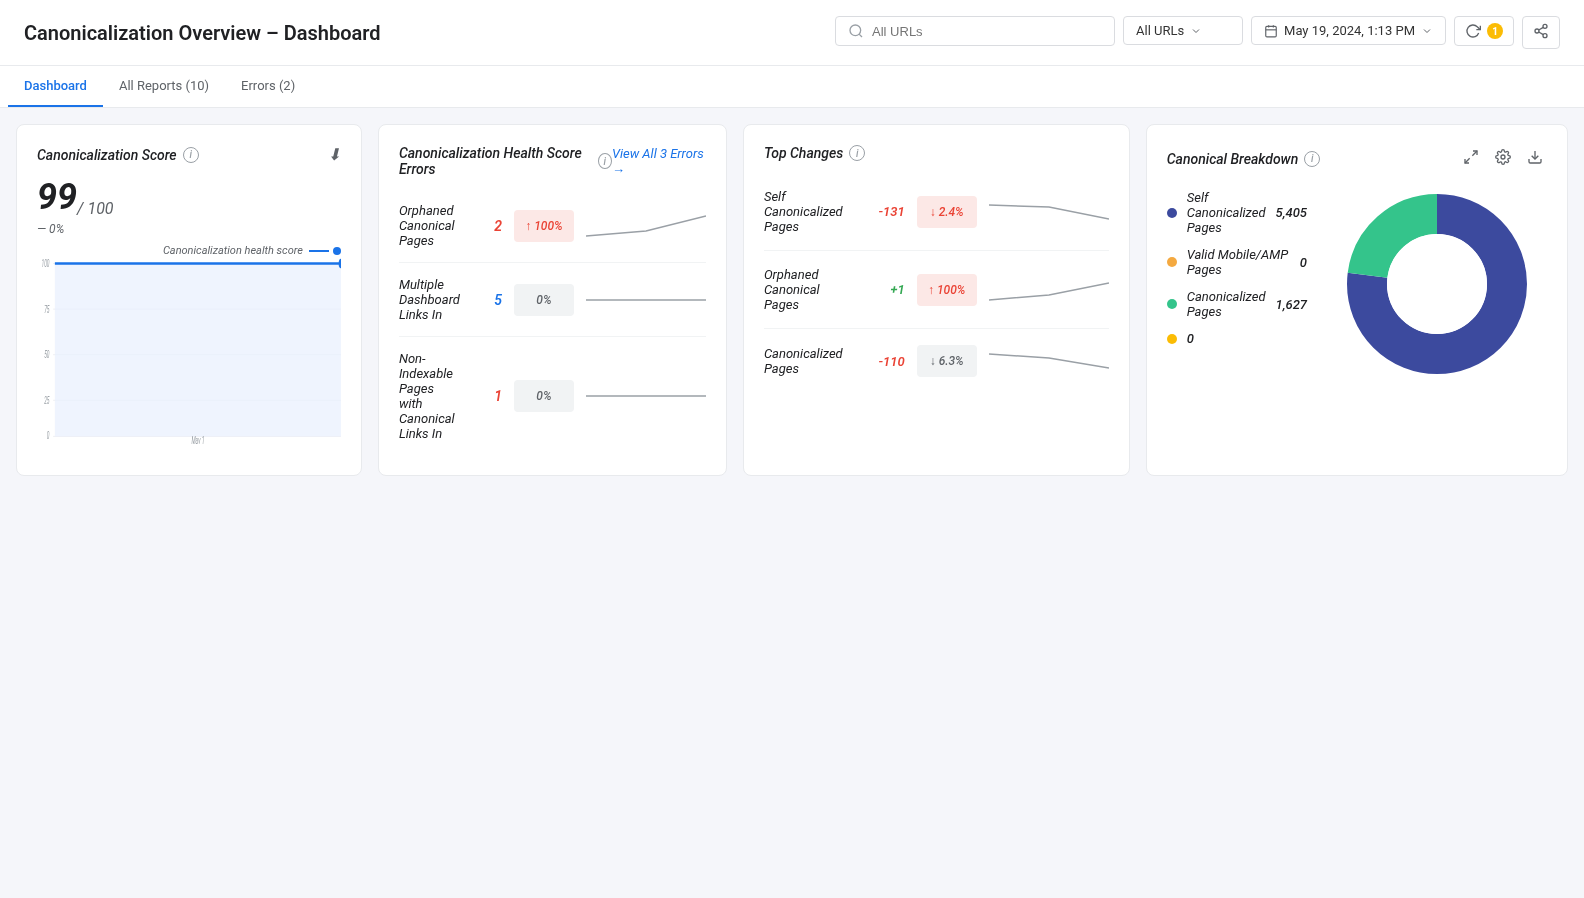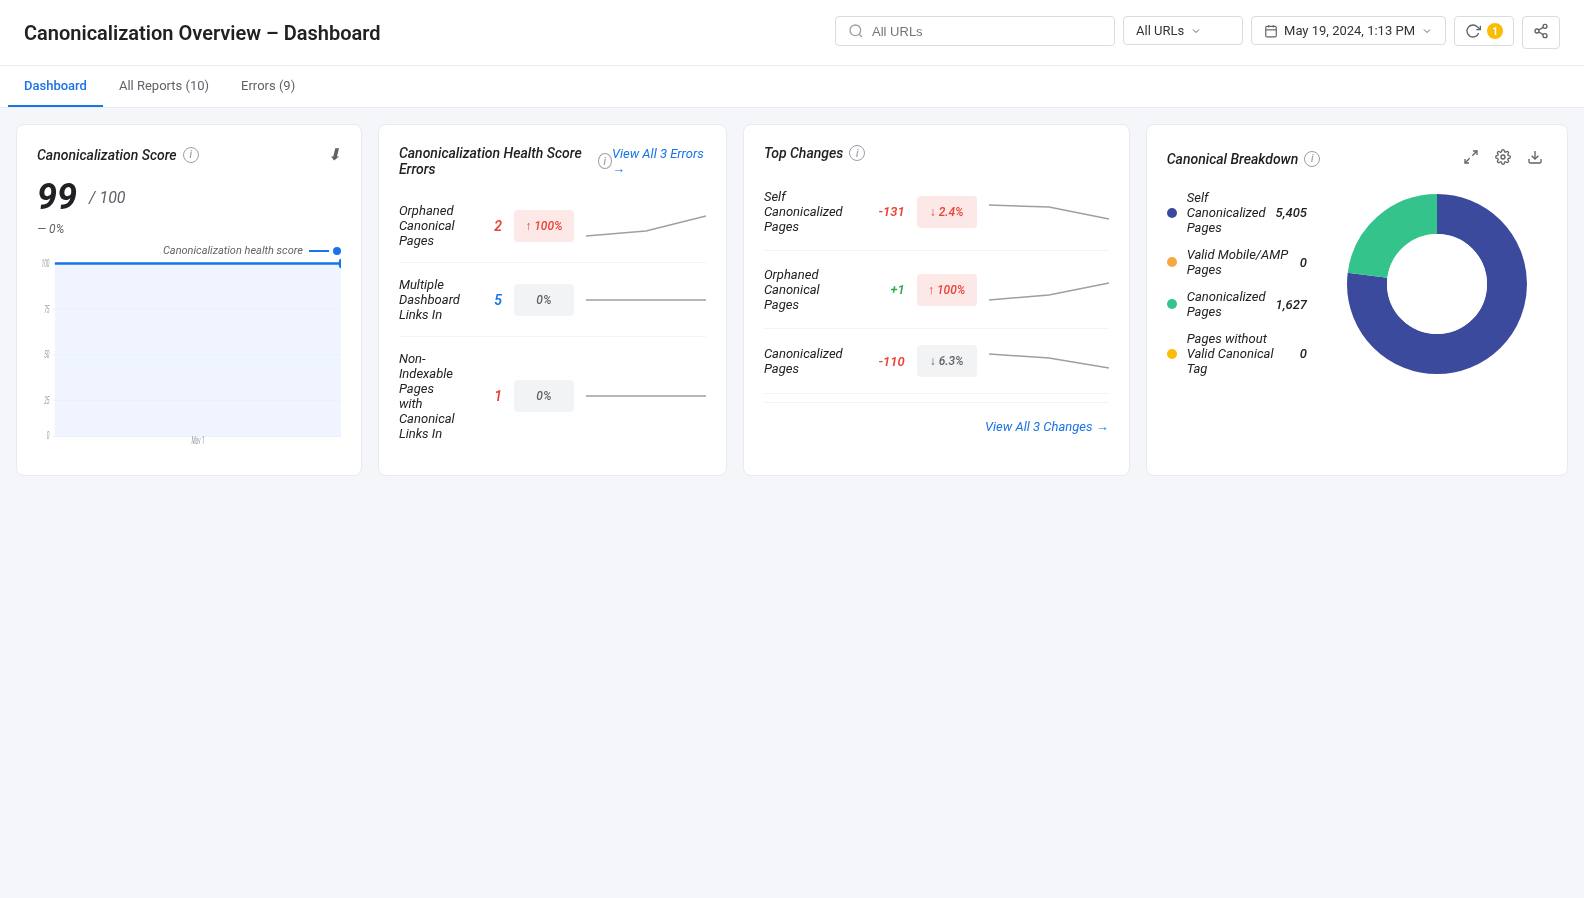--- a/index.html
+++ b/index.html
@@ -23,21 +23,21 @@
     .main { padding: 16px; display: flex; gap: 16px; font-style: italic; }
 
     .row { display: flex; gap: 16px; }
 
     .card { background: #fff; border-radius: 8px; border: 1px solid #e8eaed; padding: 20px; flex: 1; }
 
     .card-header { display: flex; align-items: center; justify-content: space-between; margin-bottom: 12px; }
     .card-title { font-size: 14px; font-weight: 500; color: #202124; display: flex; align-items: center; gap: 6px; }
     .info-icon { width: 16px; height: 16px; border-radius: 50%; border: 1px solid #9aa0a6; color: #9aa0a6; font-size: 10px; display: inline-flex; align-items: center; justify-content: center; cursor: pointer; }
 
-    .score-display { display: flex; align-items: center; gap: 12px; margin-bottom: 4px; }
+    .score-display { display: flex; align-items: flex-end; gap: 0; margin-bottom: 4px; }
     .score-big { font-size: 36px; font-weight: 700; color: #202124; }
     .score-denom { font-size: 16px; color: #5f6368; }
     .score-change { font-size: 12px; color: #5f6368; margin-bottom: 8px; }
 
     .chart-container { position: relative; height: 200px; }
     .chart-legend { position: absolute; top: 0; right: 0; font-size: 11px; color: #5f6368; display: flex; align-items: center; gap: 6px; }
     .legend-line { width: 20px; height: 2px; background: #1a73e8; }
     .legend-dot { width: 8px; height: 8px; border-radius: 50%; background: #1a73e8; }
 
     .errors-card { flex: 1; }
@@ -124,21 +124,21 @@
           <line x1="8.59" y1="13.51" x2="15.42" y2="17.49"></line>
           <line x1="15.41" y1="6.51" x2="8.59" y2="10.49"></line>
         </svg>
     </div>
   </div>
 </div>
 
 <div class="tabs">
   <div class="tab active">Dashboard</div>
   <div class="tab">All Reports (10)</div>
-  <div class="tab">Errors (9)</div>
+  <div class="tab">Errors (2)</div>
 </div>
 
 <div class="main">
 
   <div class="row">
 
     <div class="card" style="max-width: 720px;">
       <div class="card-header">
         <div class="card-title">
           <span>Canonicalization Score</span>
@@ -250,23 +250,20 @@
 
       <div class="changes-row">
         <span class="changes-label">Canonicalized Pages</span>
         <span class="changes-delta negative">-110</span>
         <span class="change-badge neutral">↓ 6.3%</span>
         <svg class="mini-chart" viewBox="0 0 120 30">
           <polyline points="0,8 60,12 120,22" fill="none" stroke="#9aa0a6" stroke-width="1.5"></polyline>
         </svg>
       </div>
 
-      <div class="view-all-row">
-        <a class="view-all-link">View All 3 Changes →</a>
-      </div>
     </div>
 
     <div class="card breakdown-card">
       <div class="card-header">
         <div class="card-title">
           <span>Canonical Breakdown</span>
           <span class="info-icon">i</span>
         </div>
         <div class="card-tools">
           <button class="tool-btn">
@@ -305,21 +302,20 @@
             <span class="legend-item-label">Valid Mobile/AMP Pages</span>
             <span class="legend-item-value">0</span>
           </div>
           <div class="legend-item">
             <div class="legend-dot-color" style="background:#34c48b;"></div>
             <span class="legend-item-label">Canonicalized Pages</span>
             <span class="legend-item-value">1,627</span>
           </div>
           <div class="legend-item">
             <div class="legend-dot-color" style="background:#fbbc04;"></div>
-            <span class="legend-item-label">Pages without Valid Canonical Tag</span>
             <span class="legend-item-value">0</span>
           </div>
         </div>
         <div class="donut-container" style="flex:0 0 220px;">
           <svg width="200" height="200" viewBox="0 0 200 200">
 
             <circle cx="100" cy="100" r="70" fill="none" stroke="#3c4a9e" stroke-width="40" stroke-dasharray="338.2 101.6" stroke-dashoffset="0" transform="rotate(-90 100 100)"></circle>
             <circle cx="100" cy="100" r="70" fill="none" stroke="#34c48b" stroke-width="40" stroke-dasharray="101.6 338.2" stroke-dashoffset="-338.2" transform="rotate(-90 100 100)"></circle>
             <circle cx="100" cy="100" r="50" fill="white"></circle>
           </svg>

